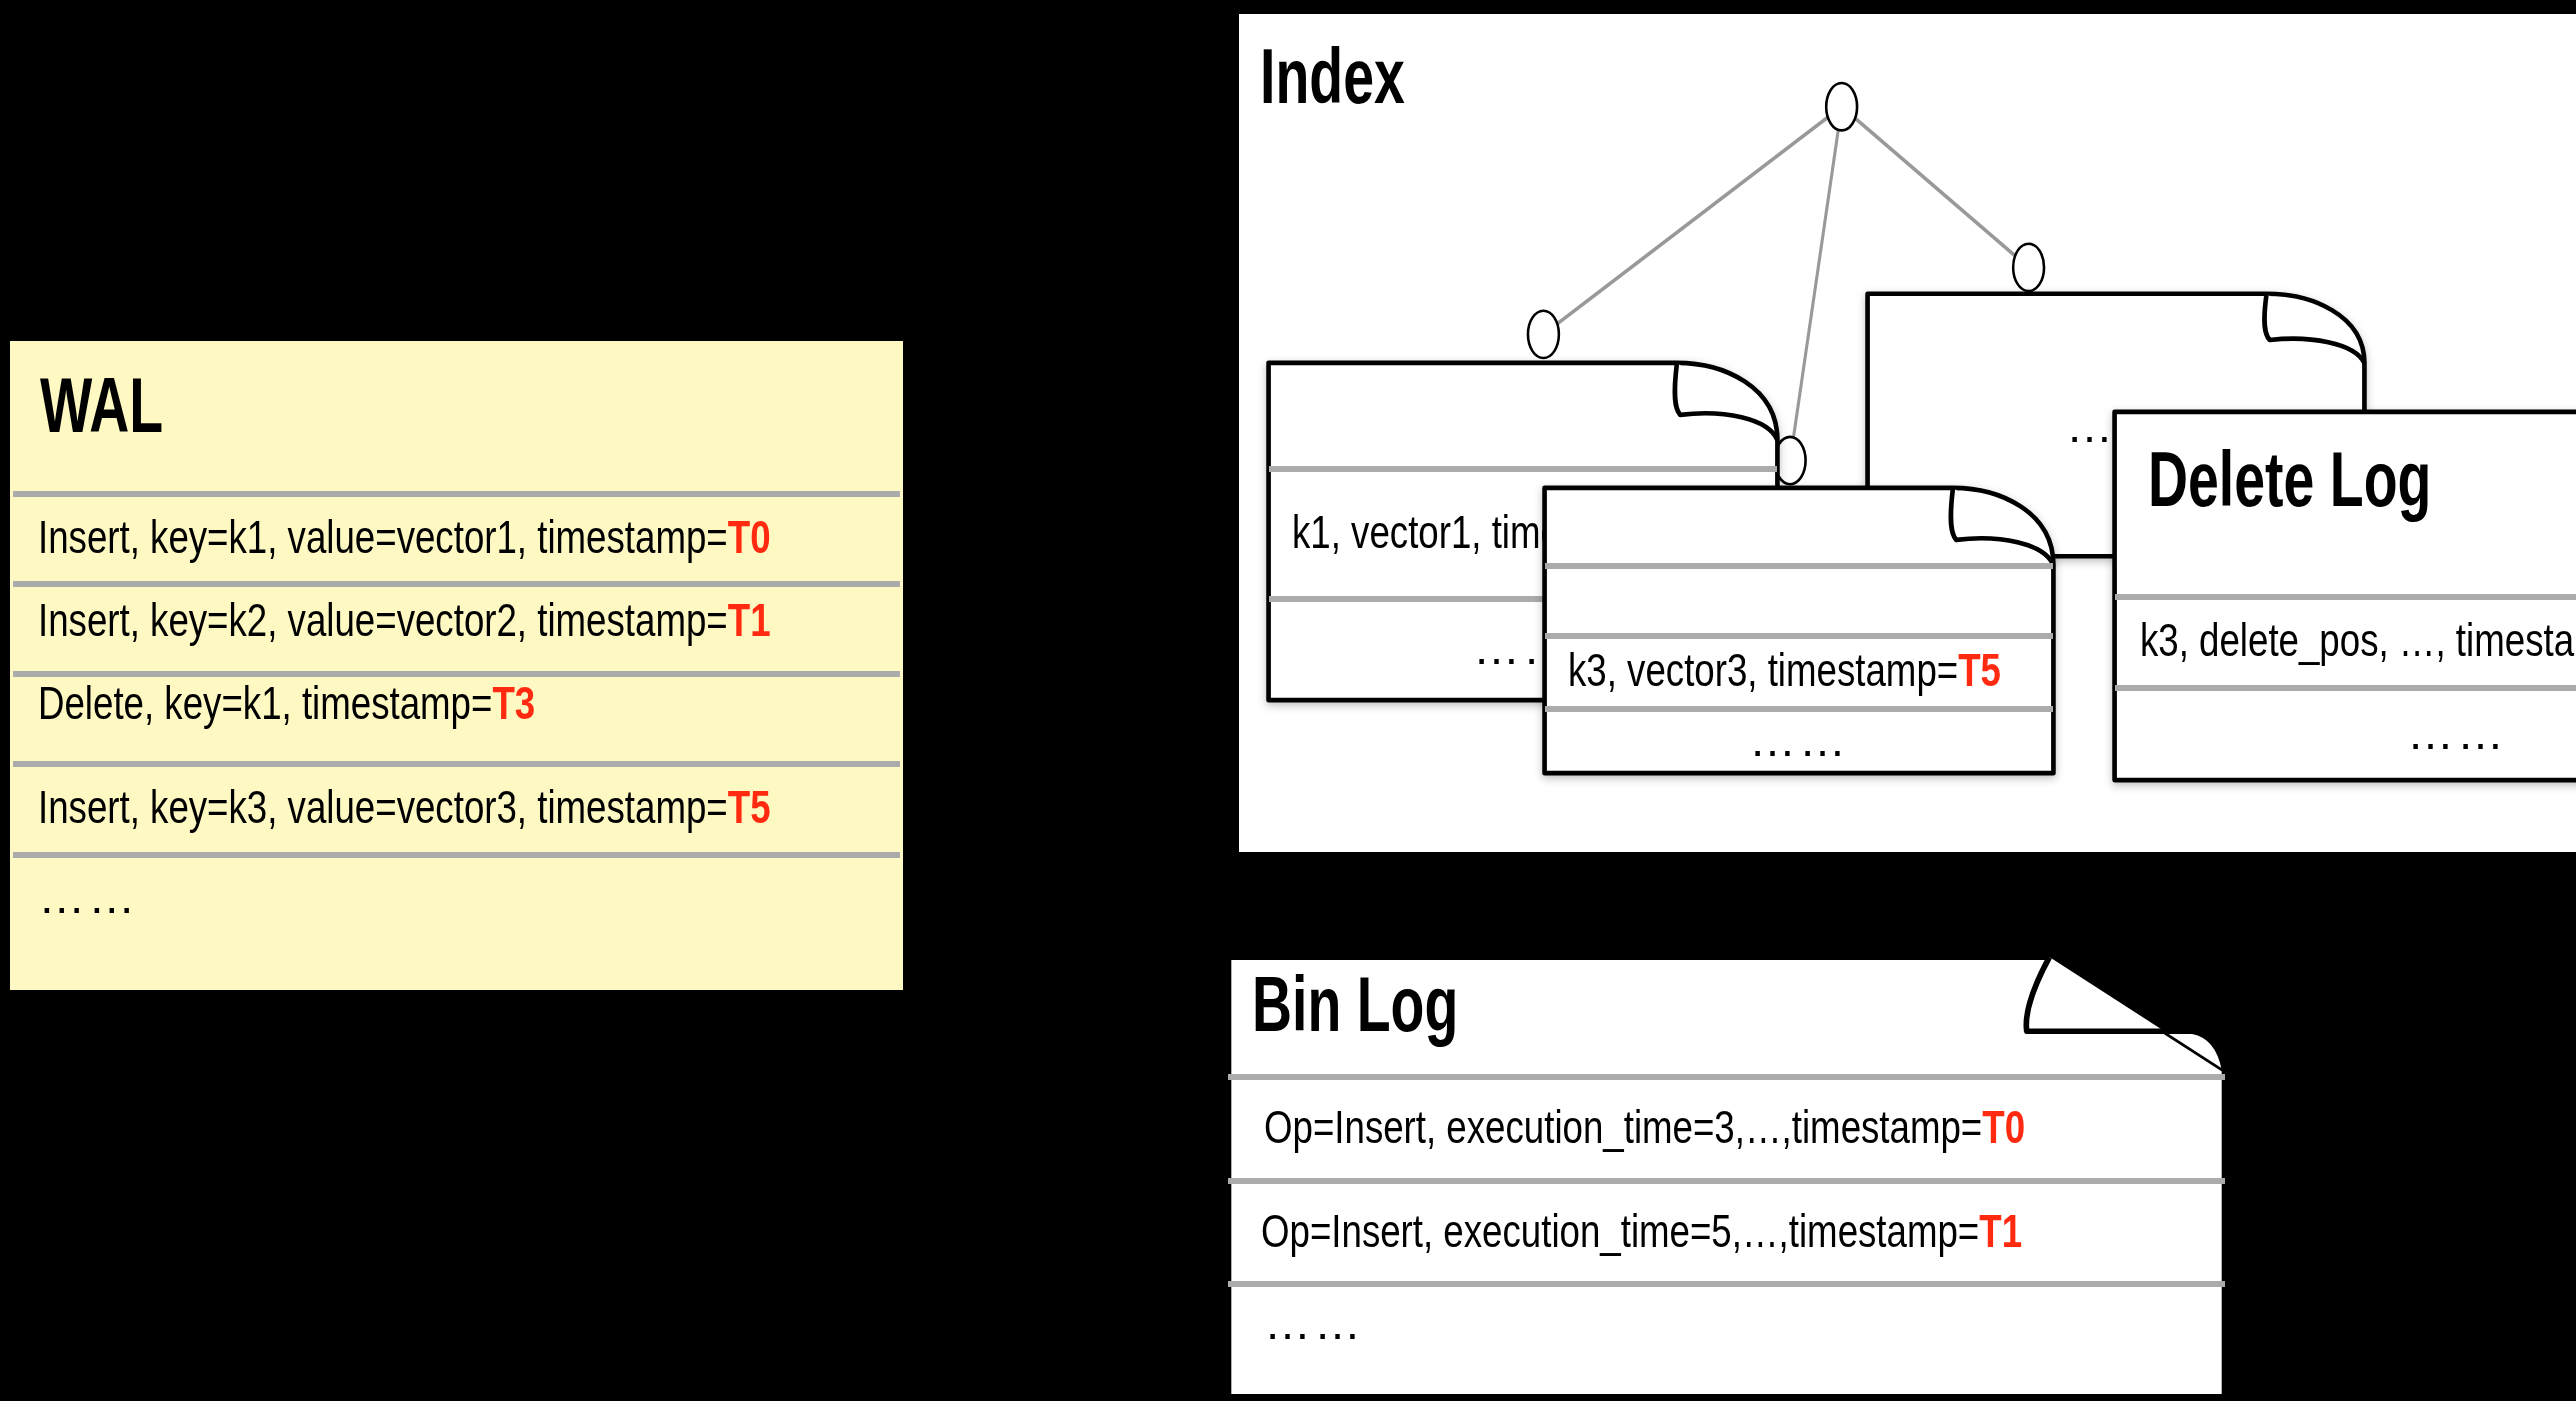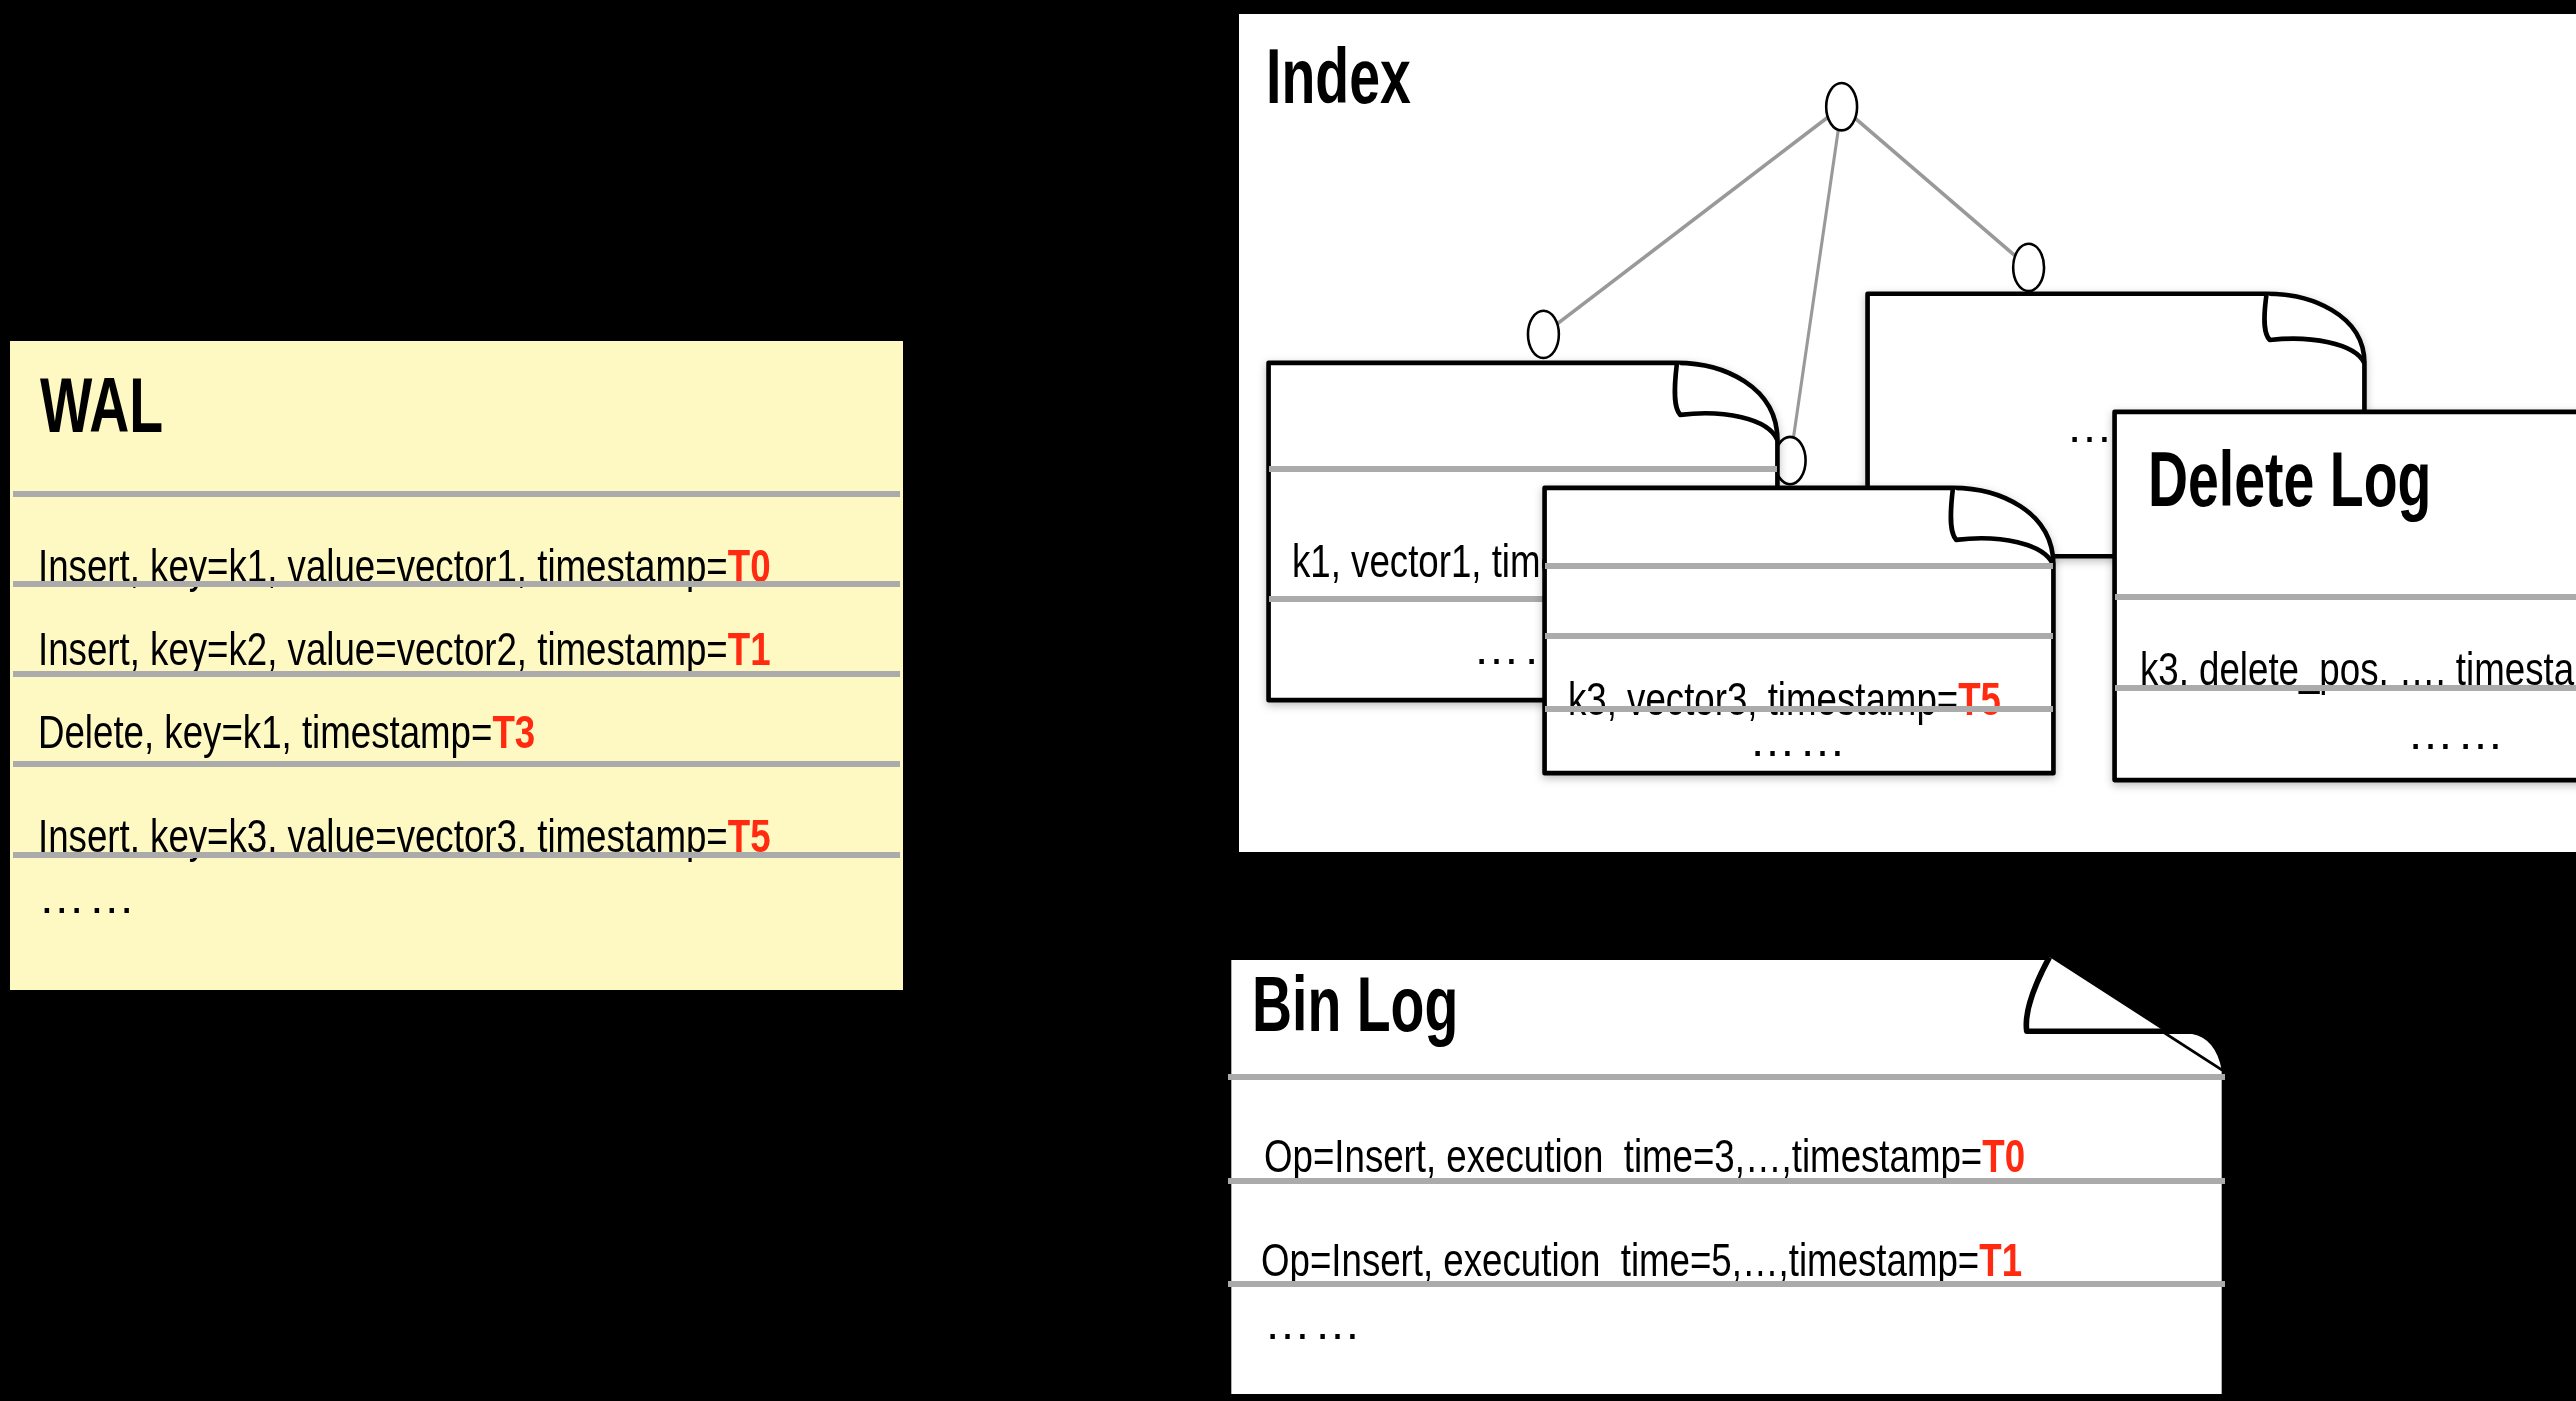--- a/index.html
+++ b/index.html
@@ -5,21 +5,21 @@
   html,body{margin:0;padding:0;background:#000;}
   .stage{position:relative;width:2817px;height:1402px;background:#000;overflow:hidden;
          font-family:"Liberation Sans","DejaVu Sans",sans-serif;color:#000;}
 
   
   .panel{position:absolute;background:#fff;}
   .boxed{position:absolute;background:#fef9c3;border:4.6px solid #000;box-sizing:border-box;}
   .doc{position:absolute;}
   .doc svg{position:absolute;left:0;top:0;}
   .divider{position:absolute;left:3.1px;right:3.1px;height:5.7px;background:#ababab;}
-  .row{position:absolute;display:flex;align-items:center;font-size:47px;line-height:1;white-space:nowrap;margin-top:29px;}
+  .row{position:absolute;display:flex;align-items:center;font-size:47px;line-height:1;white-space:nowrap;}
   .row .txt{display:inline-block;transform:scaleX(0.78);transform-origin:left center;white-space:nowrap;}
   .ts{font-weight:bold;color:#ff2a0f;}
   .title{position:absolute;font-size:77px;font-weight:bold;line-height:1.1;white-space:nowrap;}
   .title .txt{display:inline-block;transform:scaleX(0.72);transform-origin:left top;}
   .dots{position:absolute;display:flex;align-items:center;justify-content:center;
         font-size:47px;letter-spacing:3.1px;}
   .dots.left{justify-content:flex-start;}
   .shadowed{filter:drop-shadow(0 3.1px 4.1px rgba(0,0,0,0.25));}
 </style>
 </head>
@@ -46,21 +46,21 @@
     <div class="divider" style="top:420px;"></div>
     <div class="row" style="left:28px;top:420px;height:90px;">
       <span class="txt"><span>Insert, key=k3, value=vector3, timestamp=</span><span class="ts">T5</span></span>
     </div>
     <div class="divider" style="top:511px;"></div>
     <div class="dots left" style="left:28px;top:511px;height:88px;">……</div>
   </div>
 
   <div class="panel" style="left:1239px;top:14.4px;width:1572px;height:838px;">
 
-    <div class="title" style="left:27px;top:19.6px;">
+    <div class="title" style="left:21px;top:19.6px;">
       <span class="txt">Index</span>
     </div>
 
     <svg width="1572" height="838" style="position:absolute;left:0;top:0;" viewBox="0 0 3052 1627">
       <line x1="1170" y1="180" x2="591" y2="622" stroke="#999999" stroke-width="7"></line>
       <line x1="1170" y1="180" x2="1533" y2="492" stroke="#999999" stroke-width="7"></line>
       <line x1="1170" y1="180" x2="1070" y2="867" stroke="#999999" stroke-width="6"></line>
       <ellipse cx="1170" cy="180" rx="30" ry="46" fill="#fff" stroke="#000" stroke-width="5"></ellipse>
       <ellipse cx="591" cy="622" rx="30" ry="46" fill="#fff" stroke="#000" stroke-width="5"></ellipse>
       <ellipse cx="1533" cy="492" rx="30" ry="46" fill="#fff" stroke="#000" stroke-width="5"></ellipse>

